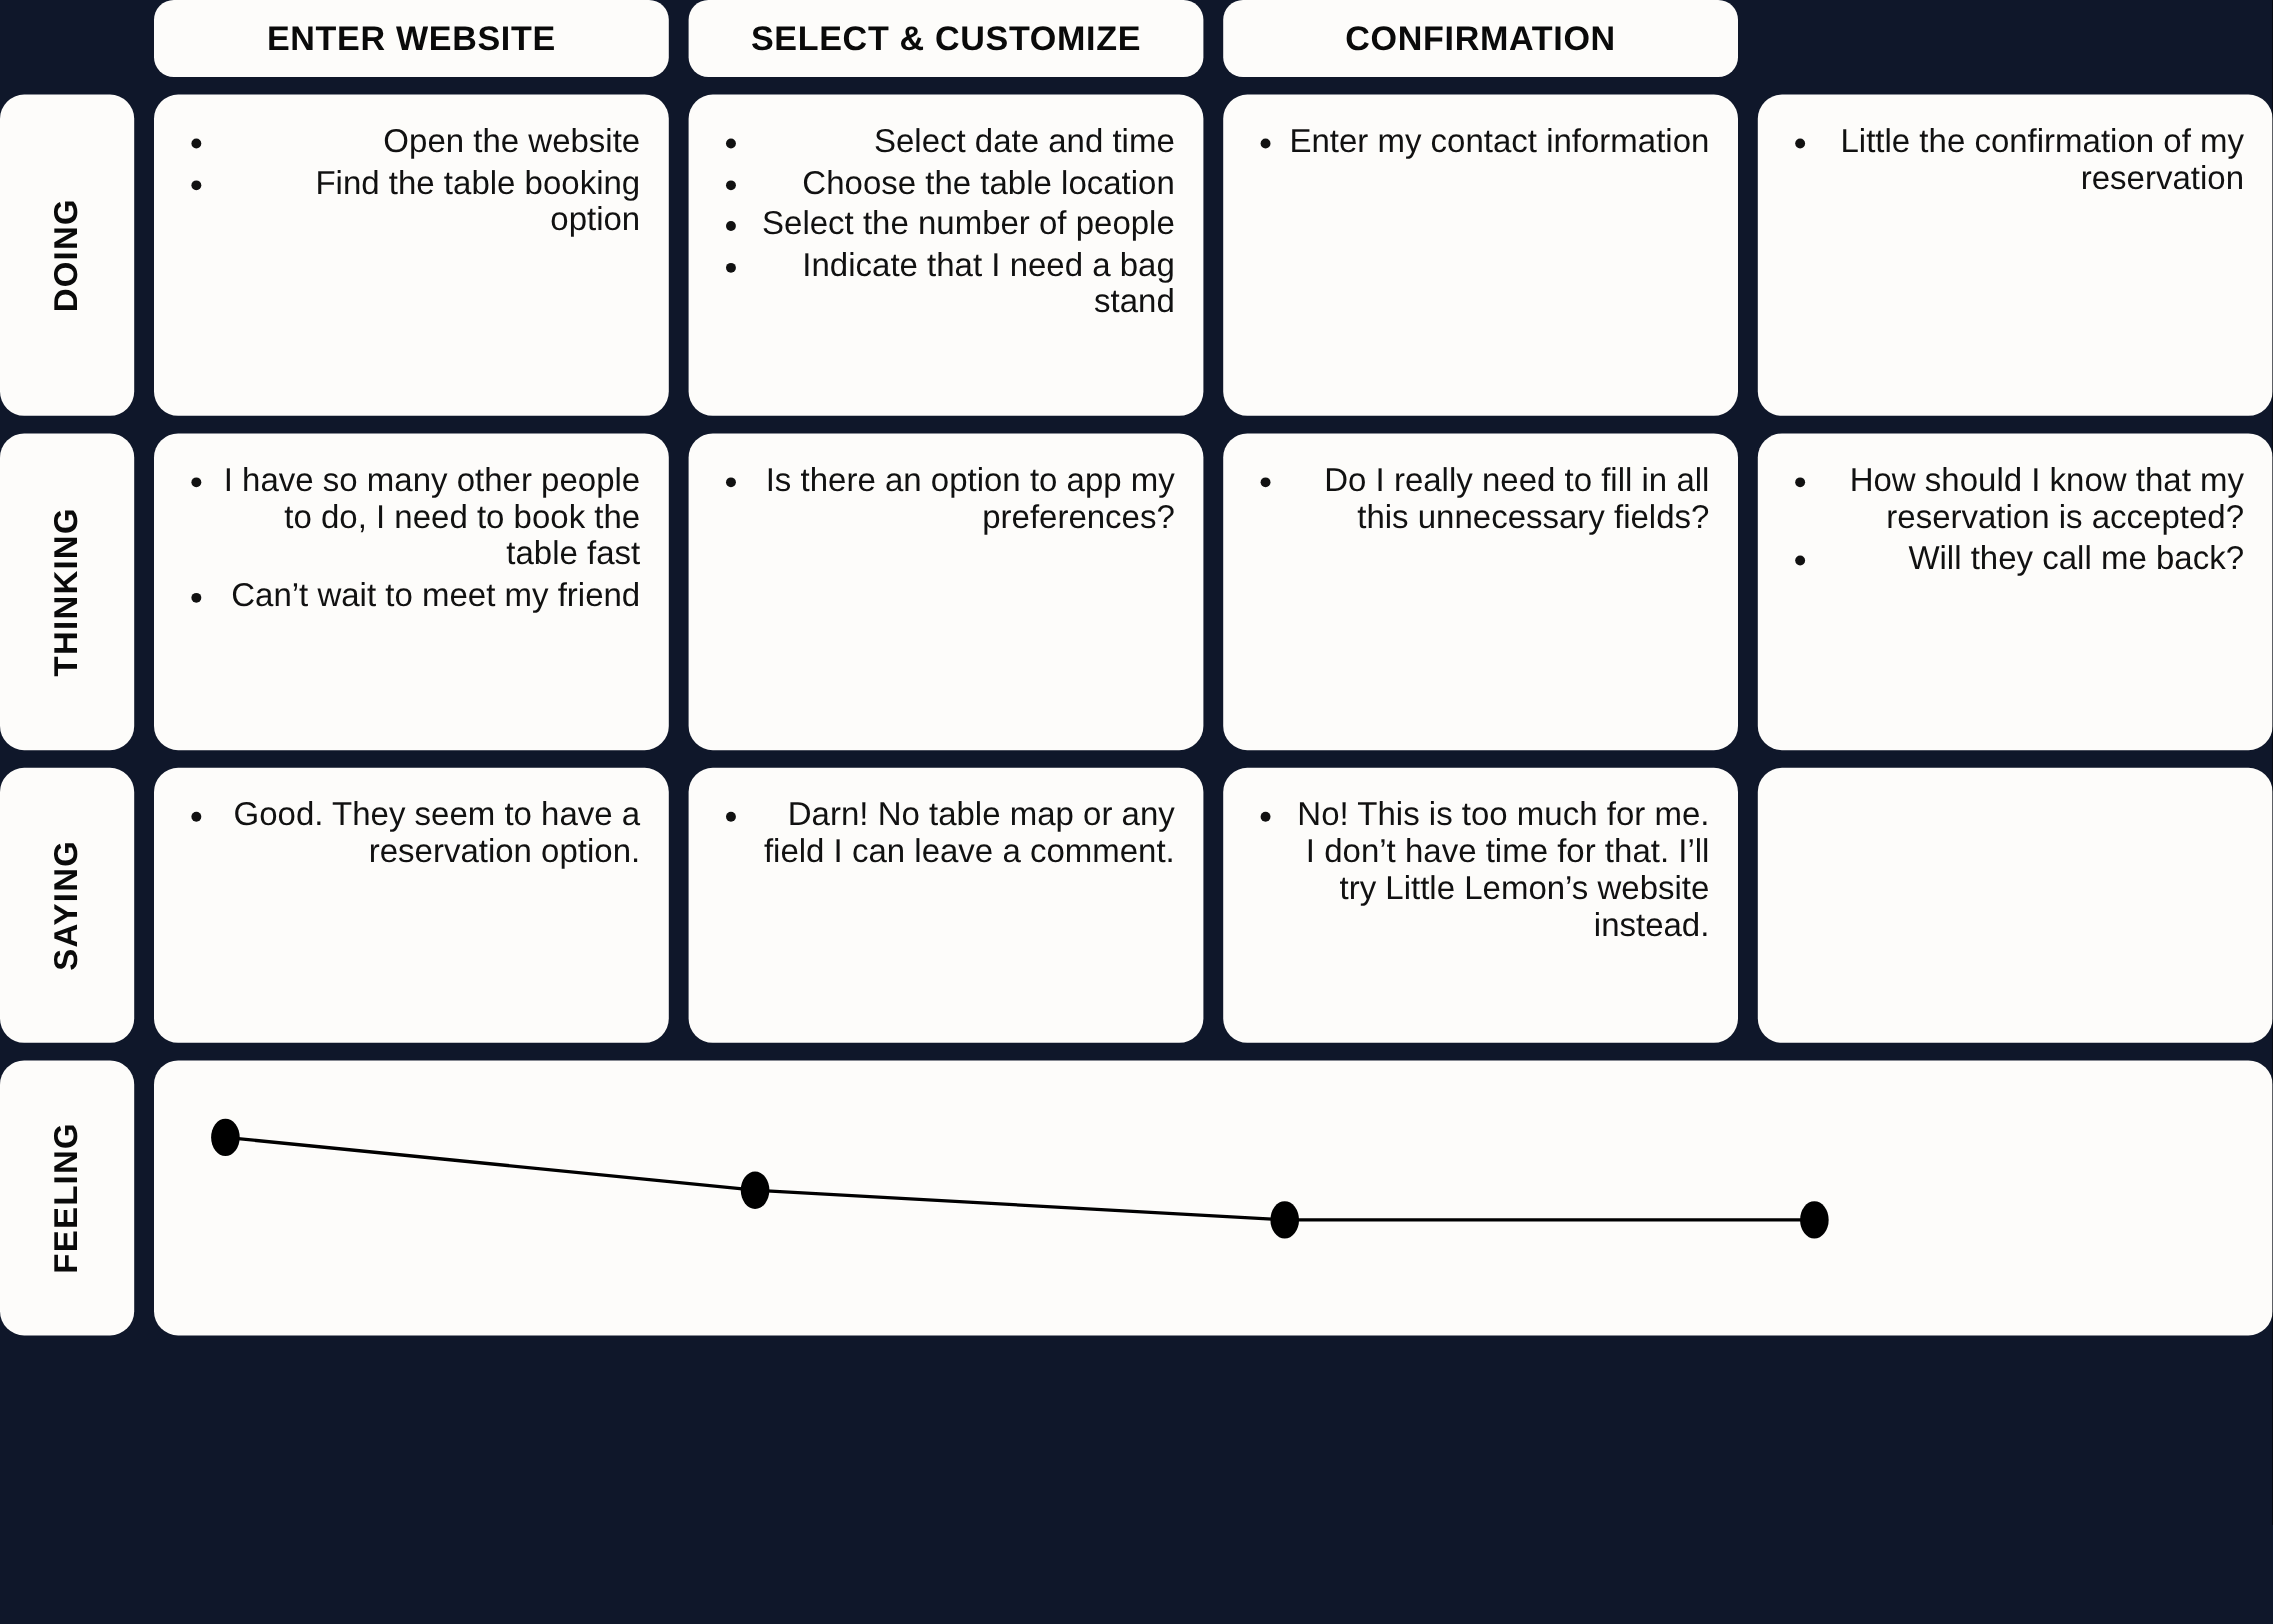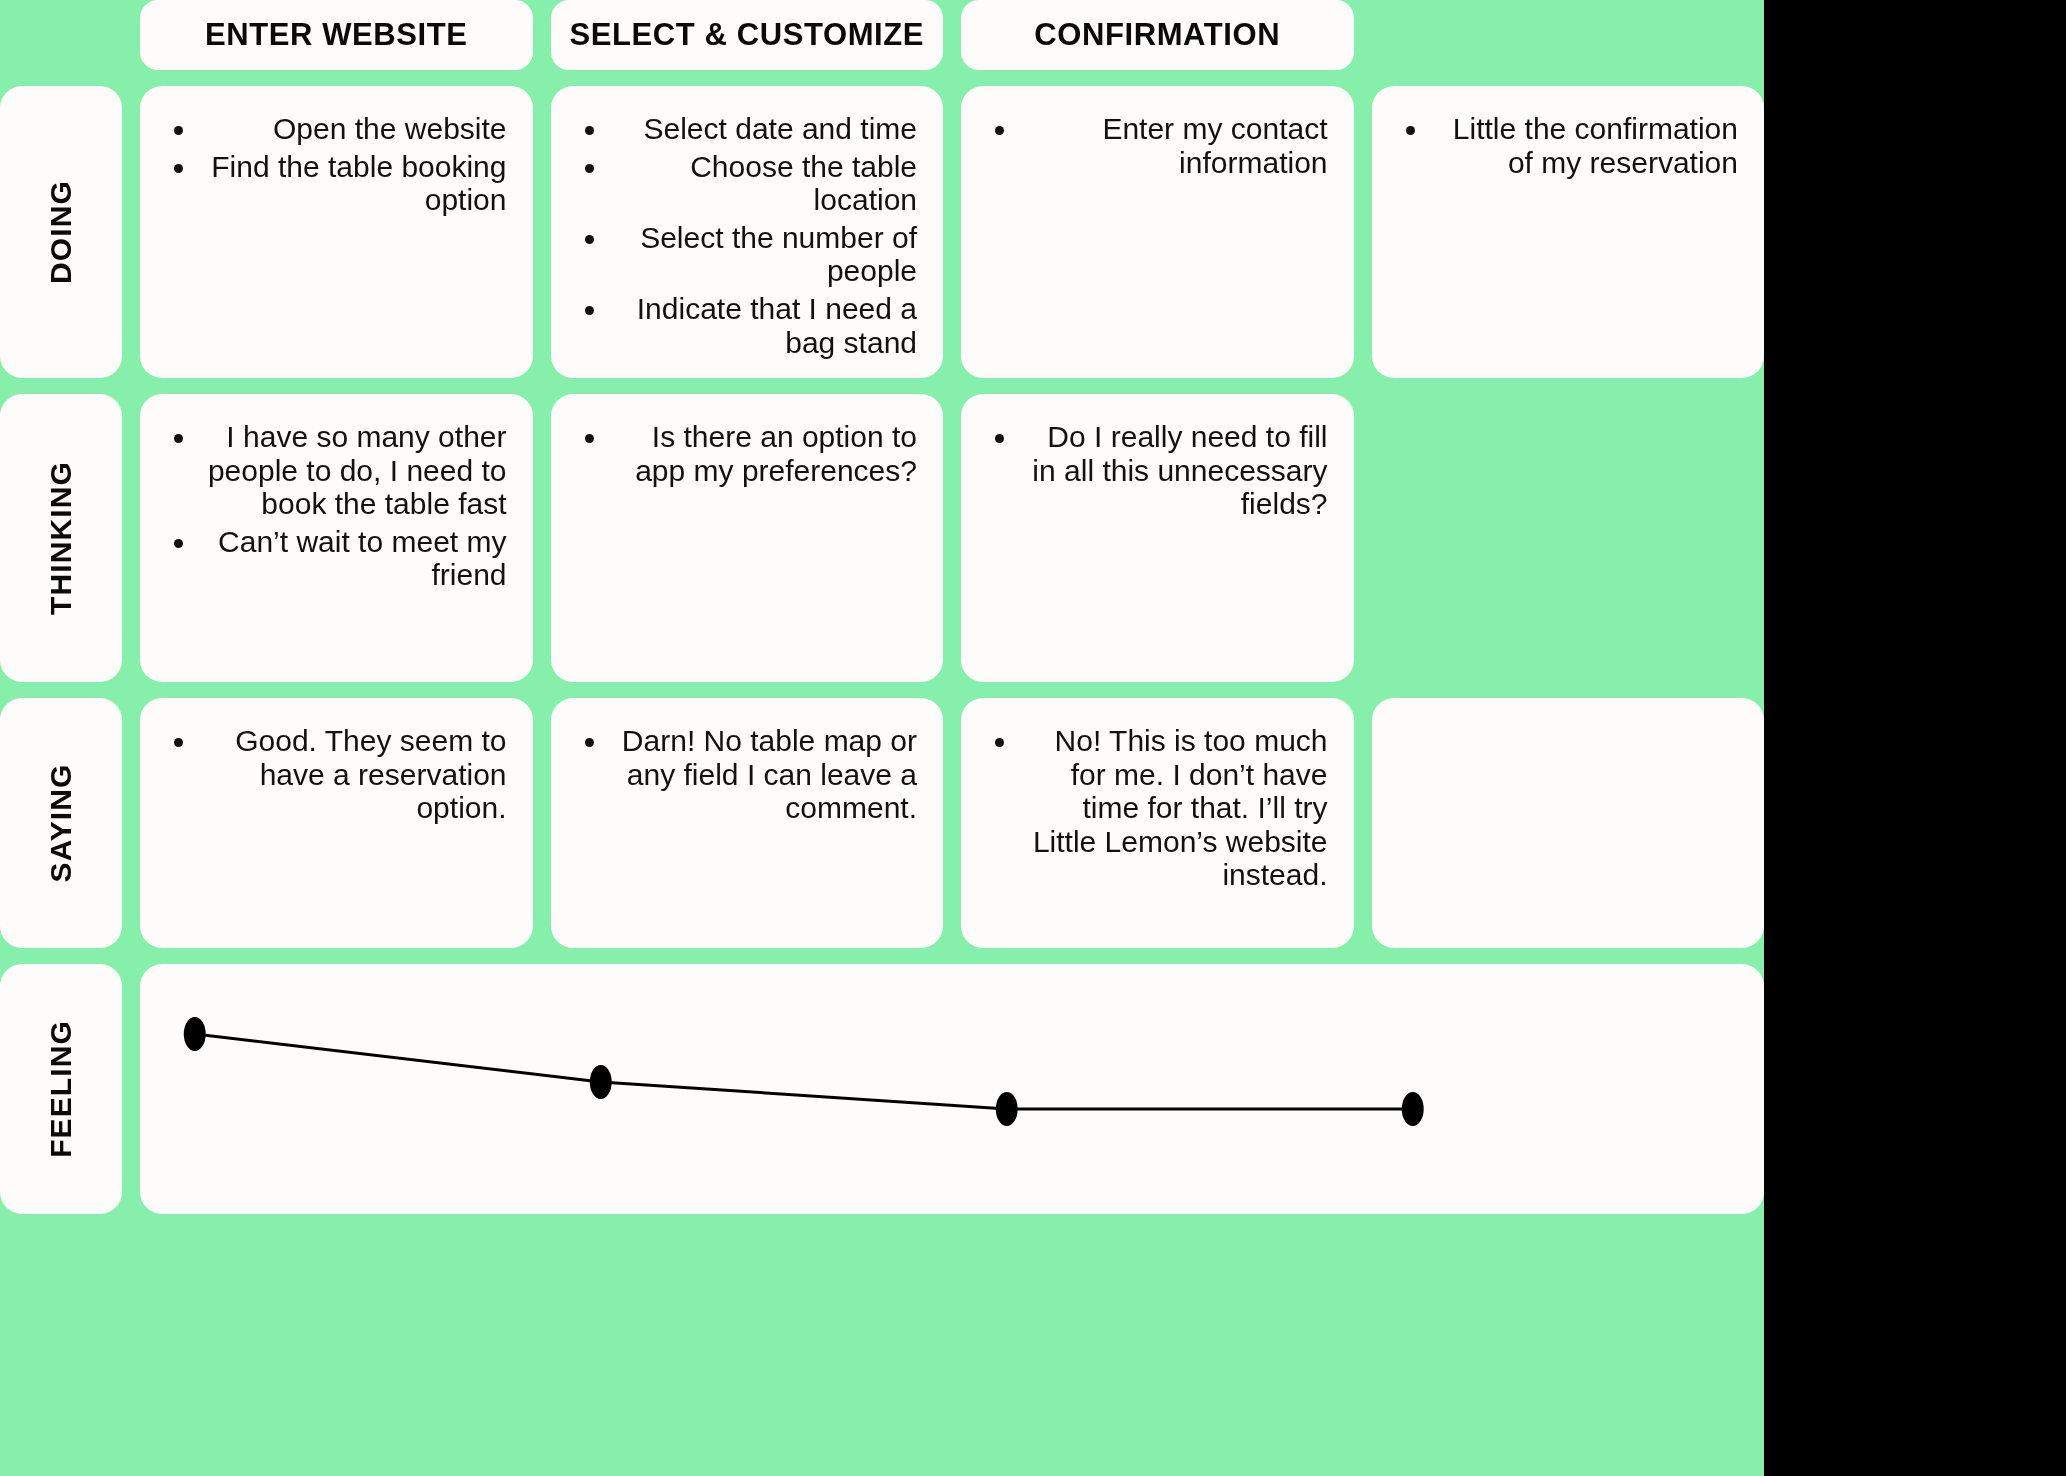--- a/index.html
+++ b/index.html
@@ -6,23 +6,23 @@
   html, body {
     width: 2066px;
     height: 1476px;
     background: #000000;
     font-family: "Liberation Sans", sans-serif;
     overflow: hidden;
   }
 
   .board {
     position: relative;
-    width: 1764px;
+    width: 2066px;
     height: 1476px;
-    background: #86efac;
+    background: #0f172a;
     display: grid;
     grid-template-columns: 122px 1fr 1fr 1fr 1fr;
     grid-template-rows: 70px 16px 292px 16px 288px 16px 250px 16px 250px;
     column-gap: 18px;
     row-gap: 0px;
     padding: 0 0 0 0;
   }
 
   
   .card {
@@ -170,20 +170,26 @@
   <div class="card cell">
     <ul>
       <li>Is there an option to app my preferences?</li>
     </ul>
   </div>
   <div class="card cell">
     <ul>
       <li>Do I really need to fill in all this unnecessary fields?</li>
     </ul>
   </div>
+  <div class="card cell">
+    <ul>
+      <li>How should I know that my reservation is accepted?</li>
+      <li>Will they call me back?</li>
+    </ul>
+  </div>
 
   <div class="spacer" style="grid-column:1/span 5"></div>
 
   <div class="card row-label">
     <span>SAYING</span>
   </div>
   <div class="card cell">
     <ul>
       <li>Good. They seem to have a reservation option.</li>
     </ul>

